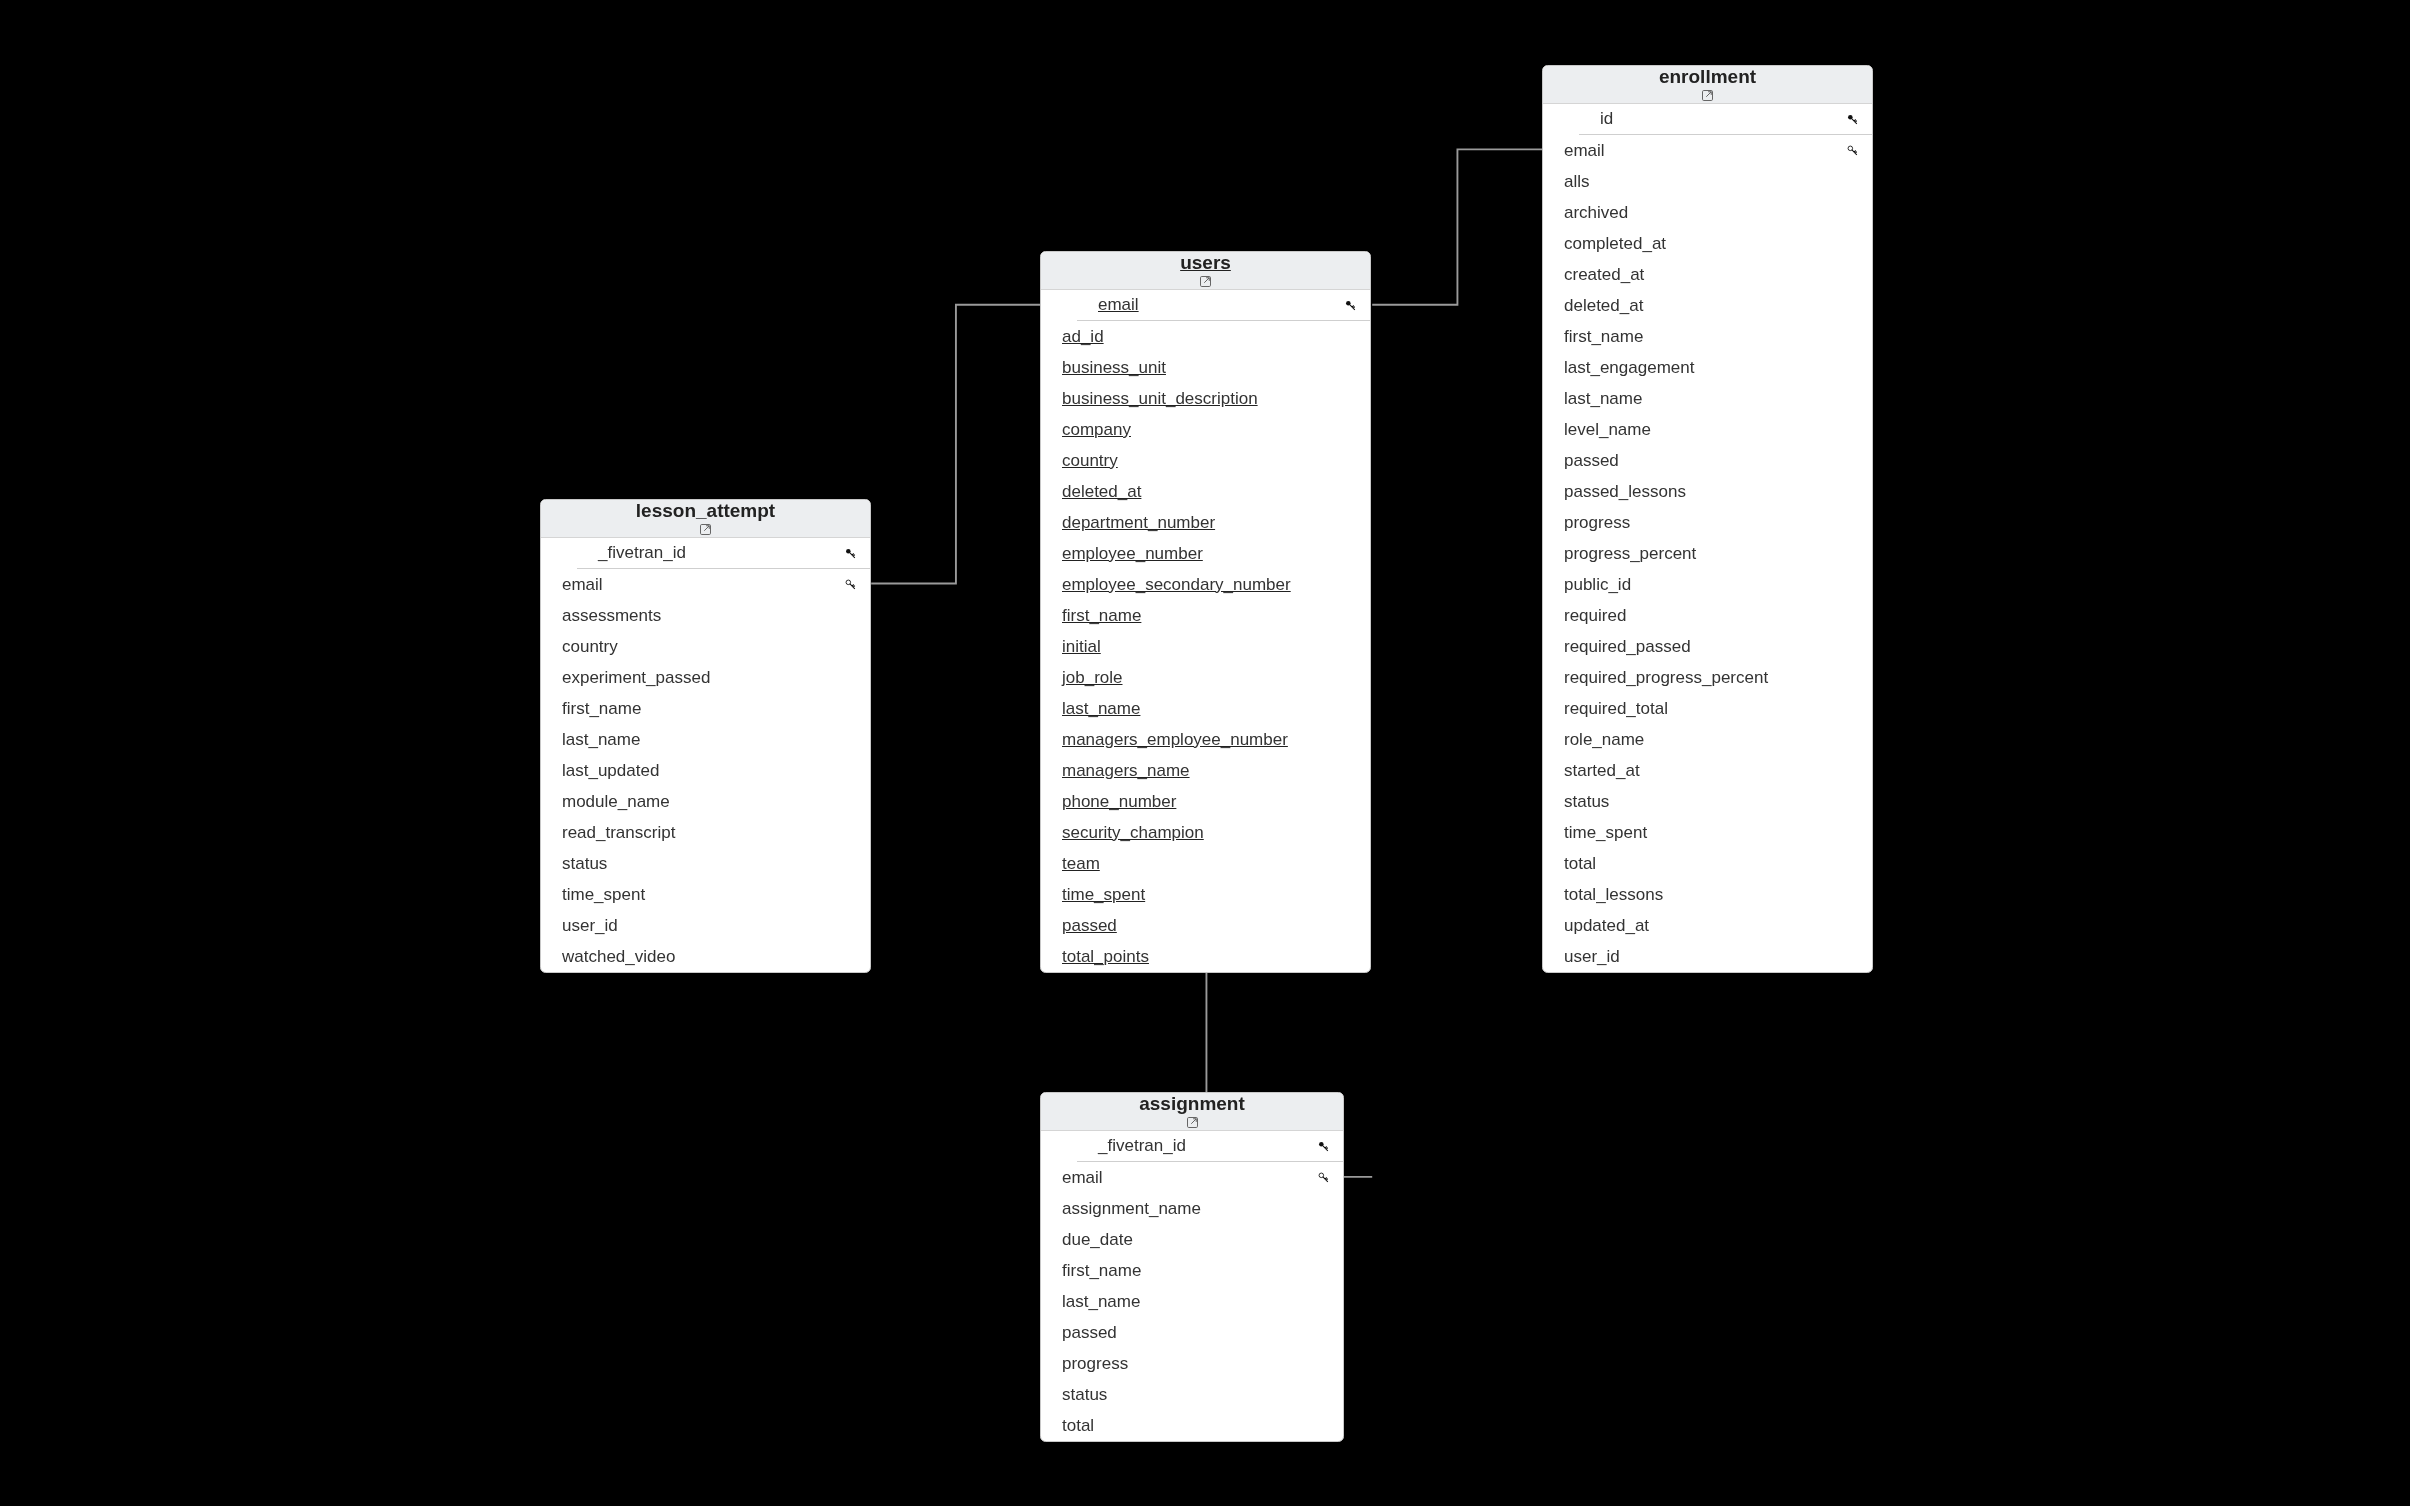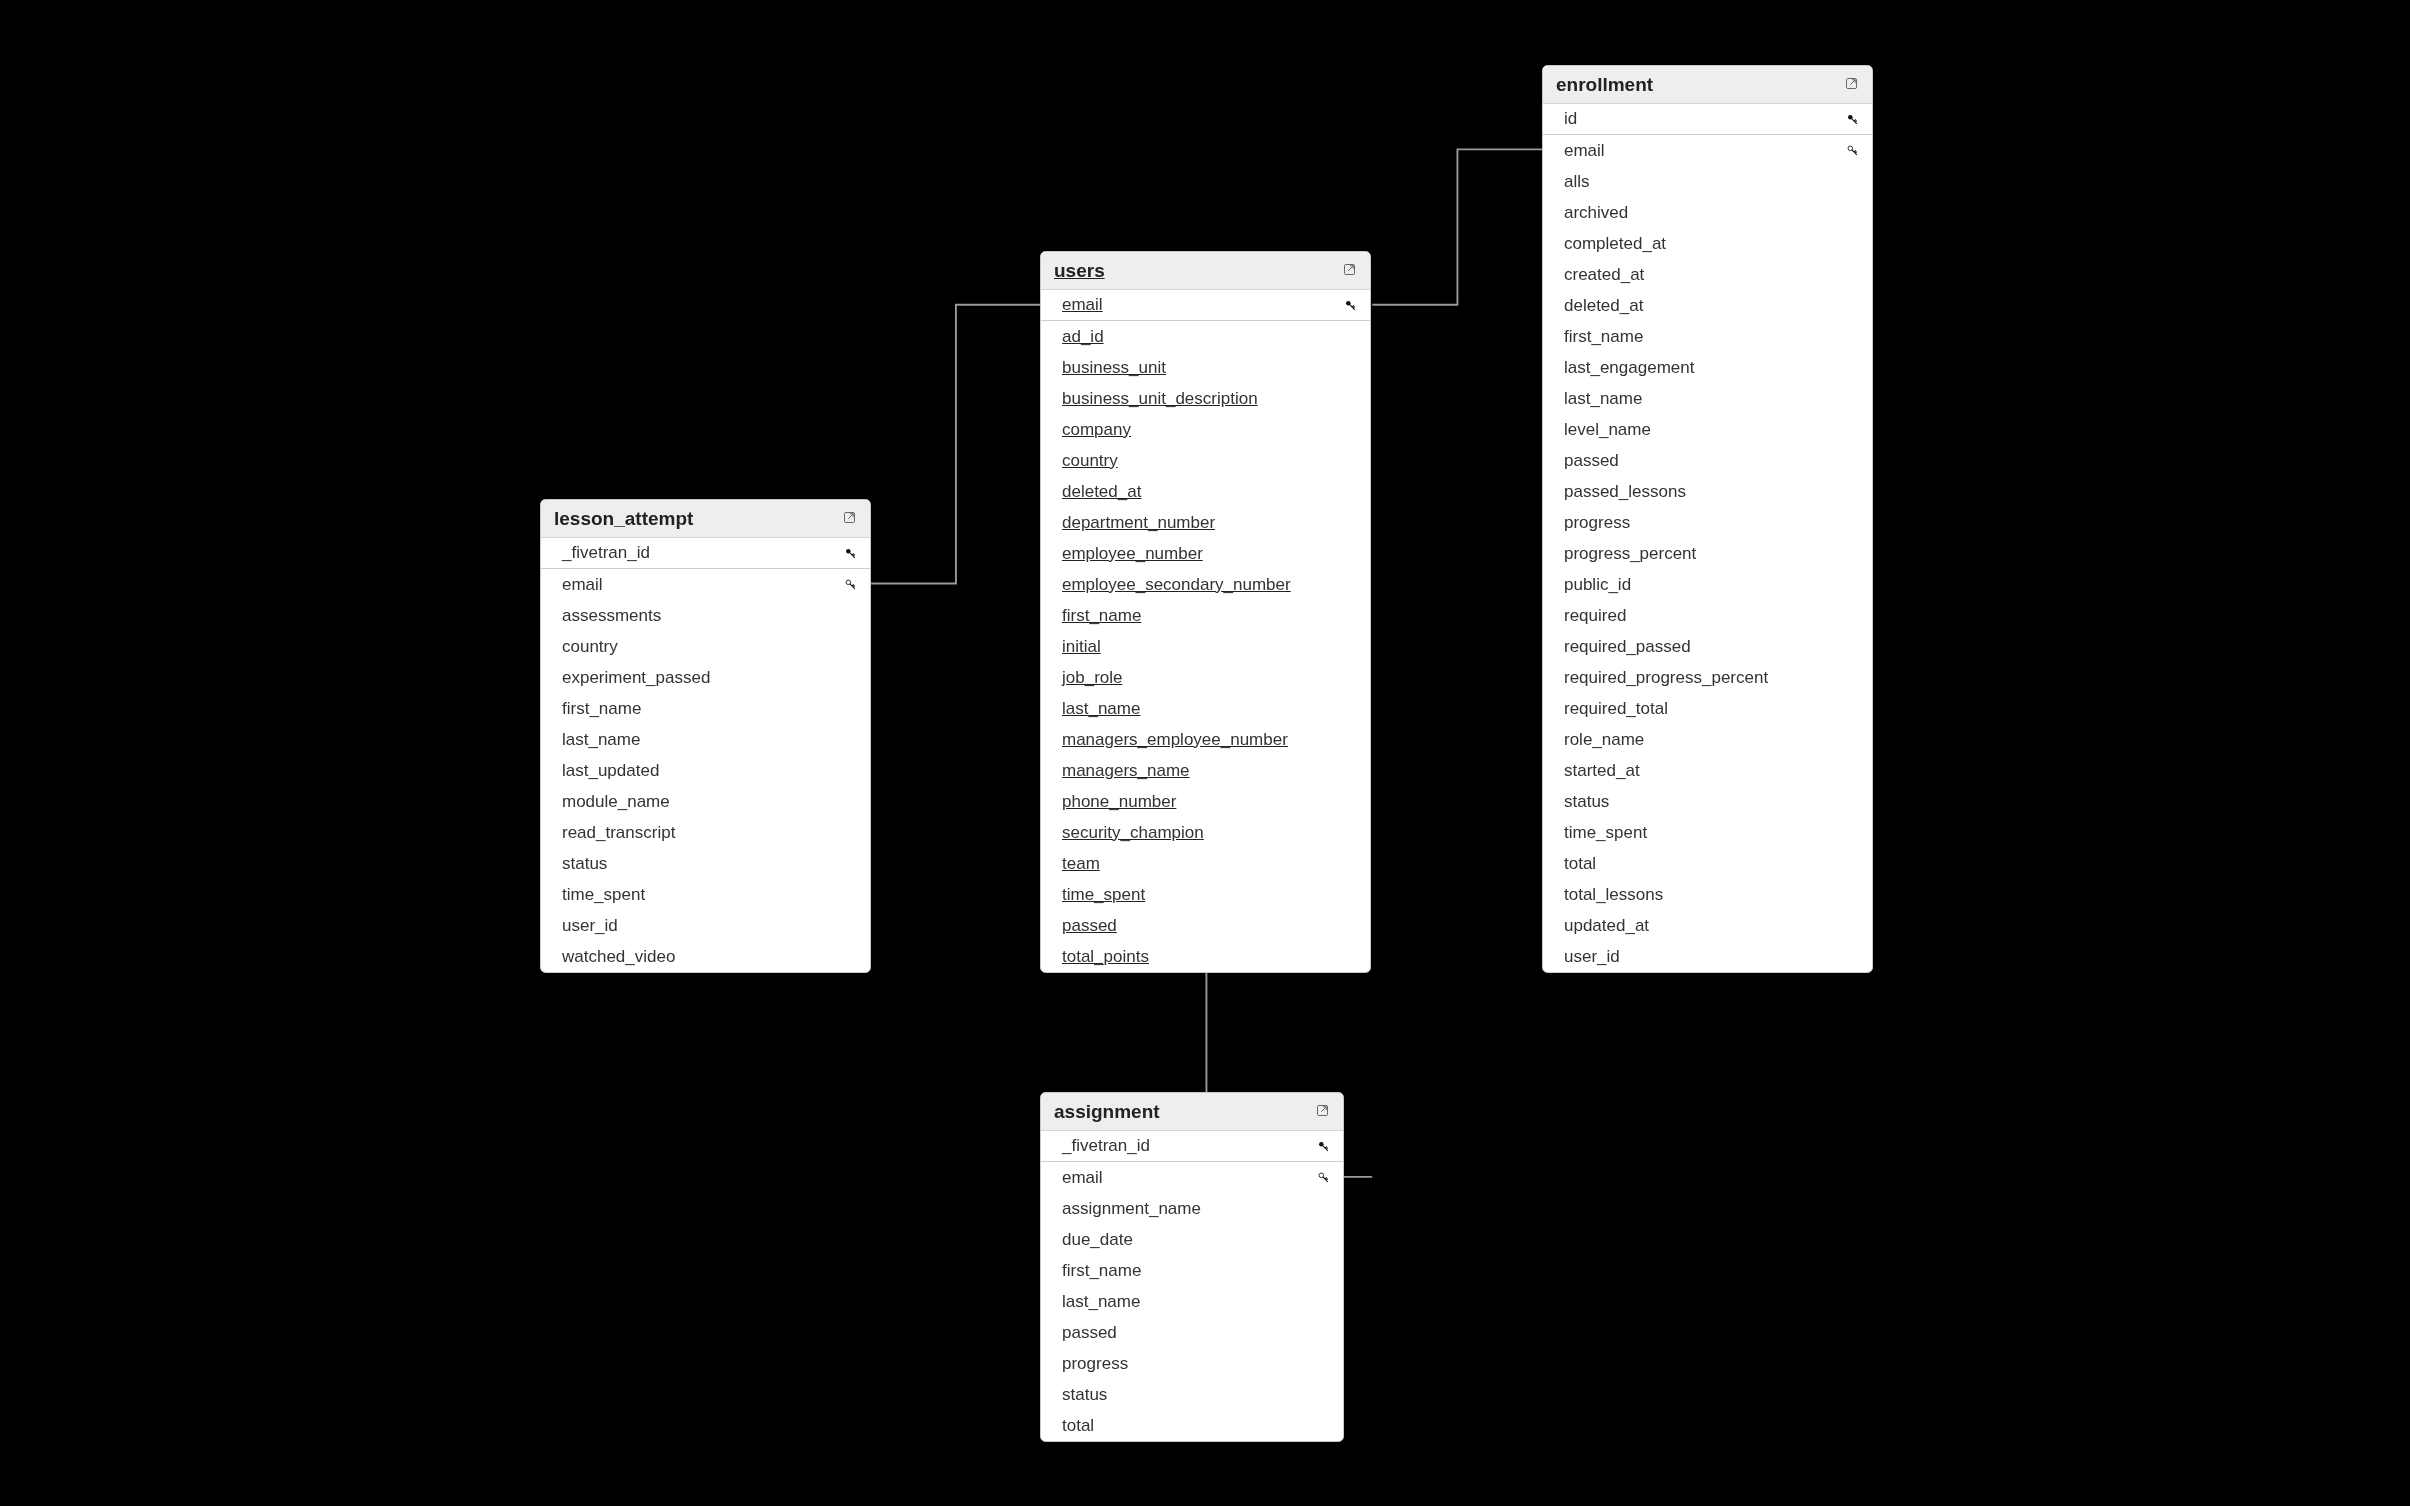--- a/index.html
+++ b/index.html
@@ -36,33 +36,35 @@
     display: flex;
     align-items: center;
     justify-content: space-between;
     background: #eceef0;
     padding: 0 13px;
     height: 38px;
     box-sizing: border-box;
     border-bottom: 0.9px solid #d5d5d5;
     font-weight: 600;
     font-size: 19px;
+    flex-direction: column;
   }
   .col-row {
     display: flex;
     align-items: center;
     justify-content: space-between;
     padding: 0 13px 0 21px;
     height: 31px;
     box-sizing: border-box;
     font-size: 17px;
     color: #333;
   }
   .pk-sep {
     border-bottom: 0.9px solid #cfcfcf;
+    margin-left: 36px;
   }
   .keycell {
     width: 19px;
     display: flex;
     justify-content: flex-end;
     align-items: center;
   }
   .pk-icon { font-size: 14px; color:#111; }
   .fk-icon { font-size: 14px; color:#111; }
   .open-icon { font-size: 15px; color:#555; }

